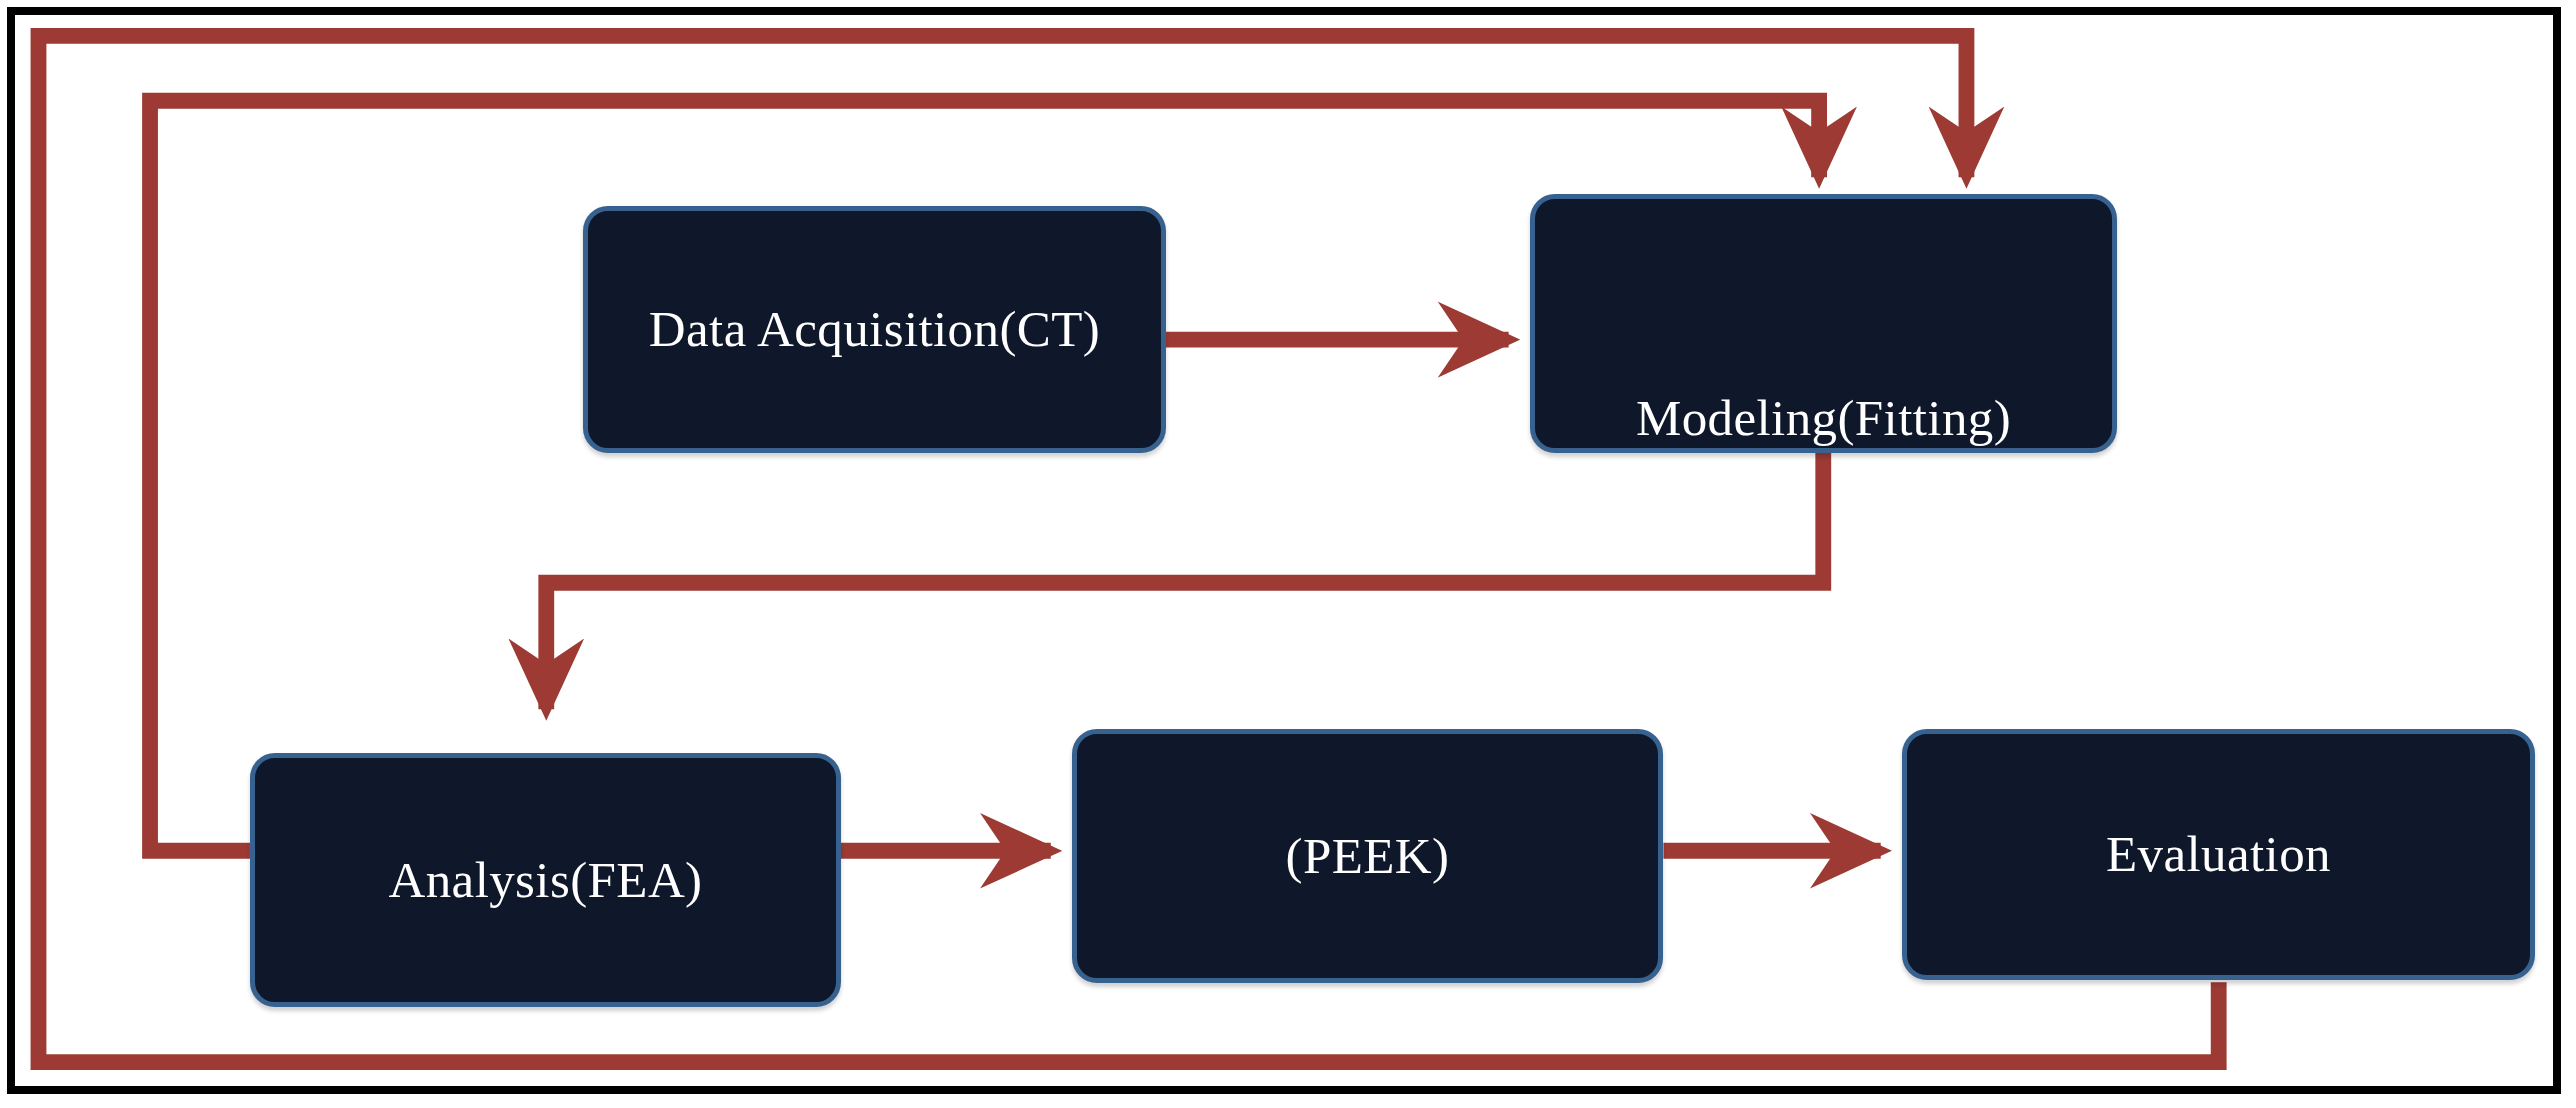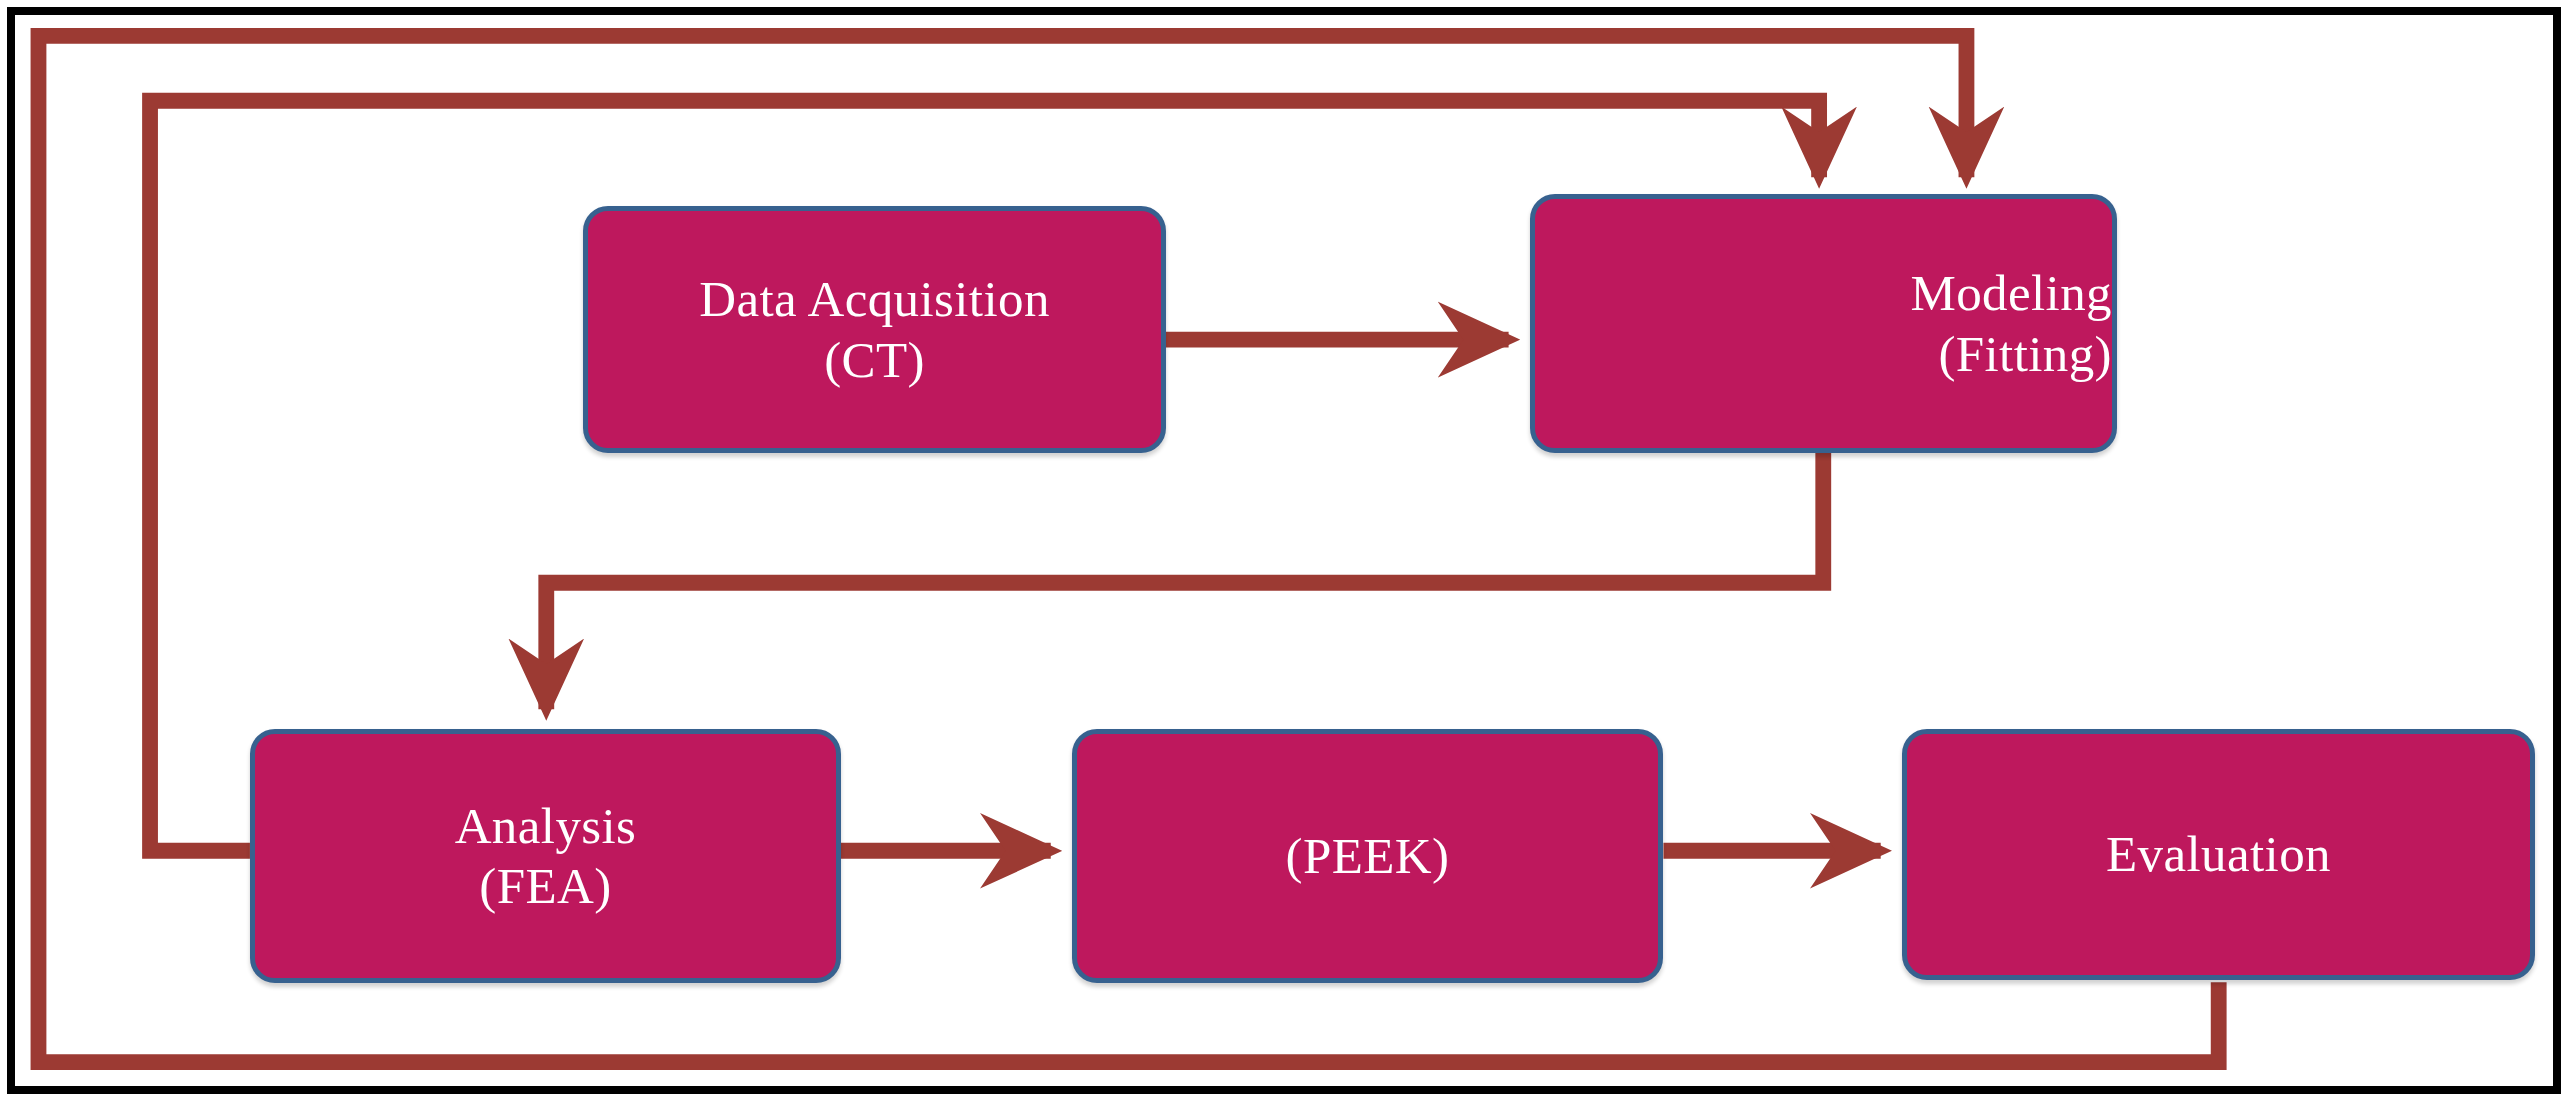--- a/index.html
+++ b/index.html
@@ -35,40 +35,39 @@
     left: 0;
     top: 0;
     width: 2576px;
     height: 1108px;
     pointer-events: none;
   }
   
   .node {
     position: absolute;
     box-sizing: border-box;
-    background: #be185d;
+    background: #0f172a;
     border: 5.8px solid #37618F;
     border-radius: 25px;
     color: #FFFFFF;
     display: flex;
-    flex-direction: column;
     align-items: center;
     justify-content: center;
     text-align: center;
     line-height: 1.18;
     font-size: 51px;
     letter-spacing: 0.4px;
     box-shadow: 0 3.3px 4.2px rgba(0,0,0,0.18);
   }
   .node .l1 { display: block; }
   .node .l2 { display: block; }
 
   #node-data-acquisition { left: 583px;  top: 206px;  width: 583px; height: 247px; }
   #node-modeling         { left: 1530px; top: 194px;  width: 587px; height: 259px; align-items: flex-end; }
-  #node-analysis         { left: 250px;  top: 729px;  width: 591px; height: 254px; }
+  #node-analysis         { left: 250px;  top: 753px;  width: 591px; height: 254px; }
   #node-fabrication      { left: 1072px; top: 729px;  width: 591px; height: 254px; }
   #node-evaluation       { left: 1902px; top: 729px;  width: 633px; height: 251px; }
 </style>
 </head>
 <body>
 
 <div id="stage">
 
   <div id="frame"></div>
 

